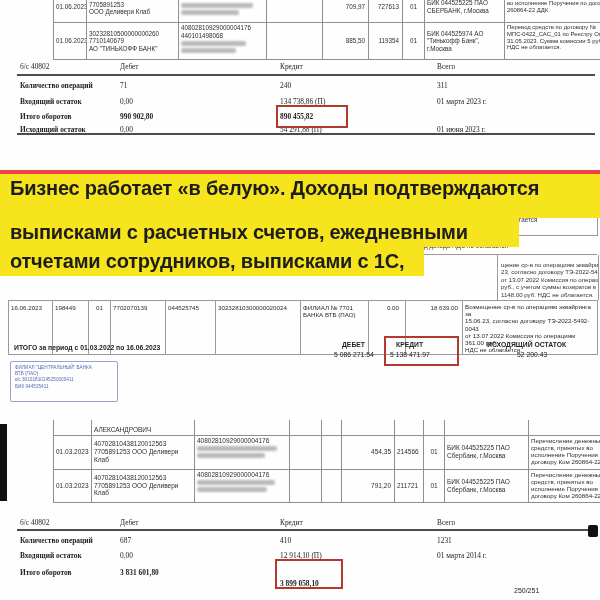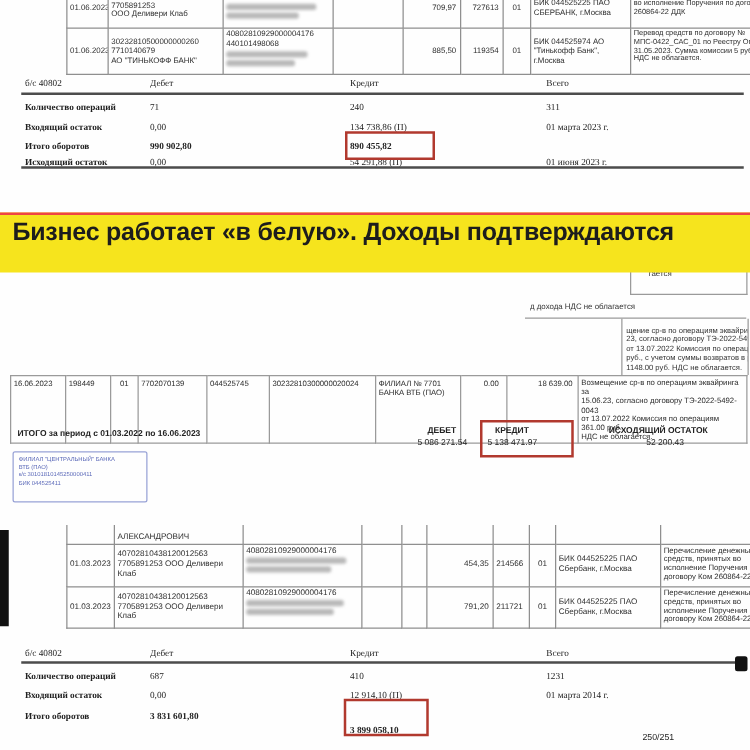--- a/index.html
+++ b/index.html
@@ -160,21 +160,23 @@
   <div class="abs" style="left:497px;top:255px;width:100px;height:45px;border-left:1px solid #9a9a9a;border-right:1px solid #9a9a9a;overflow:hidden;">
     <div class="frag" style="left:3px;top:6px;font-size:6.1px;line-height:7.4px;white-space:nowrap;position:relative;">
       <div>щение ср-в по операциям эквайринга за</div>
       <div>23, согласно договору ТЭ-2022-5492-0043</div>
       <div>от 13.07.2022 Комиссия по операциям 387.92</div>
       <div>руб., с учетом суммы возвратов в размере</div>
       <div>1148.00 руб. НДС не облагается.</div>
     </div>
   </div>
 
-  <div class="yline" style="top:170px;height:48px;width:600px;padding-top:2px;border-top:2px solid #ef4444;"><span>Бизнес работает «в белую». Доходы подтверждаются</span></div>
+  <div class="yline" style="top:170px;height:48px;width:600px;padding-top:2px;border-top:4px solid #ef4444;"><span>Бизнес работает «в белую». Доходы подтверждаются</span></div>
+  <div class="yline" style="top:218px;height:29px;width:519px;padding-top:2px;"><span>выписками с расчетных счетов, ежедневными</span></div>
+  <div class="yline" style="top:247px;height:29px;width:424px;padding-top:2px;"><span>отчетами сотрудников, выписками с 1С,</span></div>
 
   <table class="doc vtb" style="left:8px;top:300px;width:589px;">
     <colgroup>
         <col style="width:44px">
         <col style="width:36px">
         <col style="width:22px">
         <col style="width:55px">
         <col style="width:50px">
         <col style="width:85px">
         <col style="width:68px">

